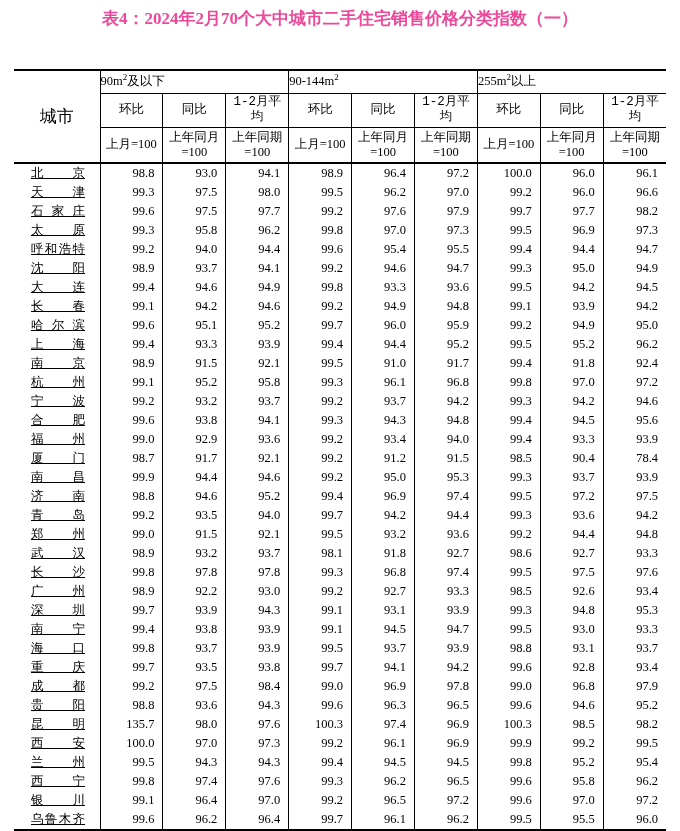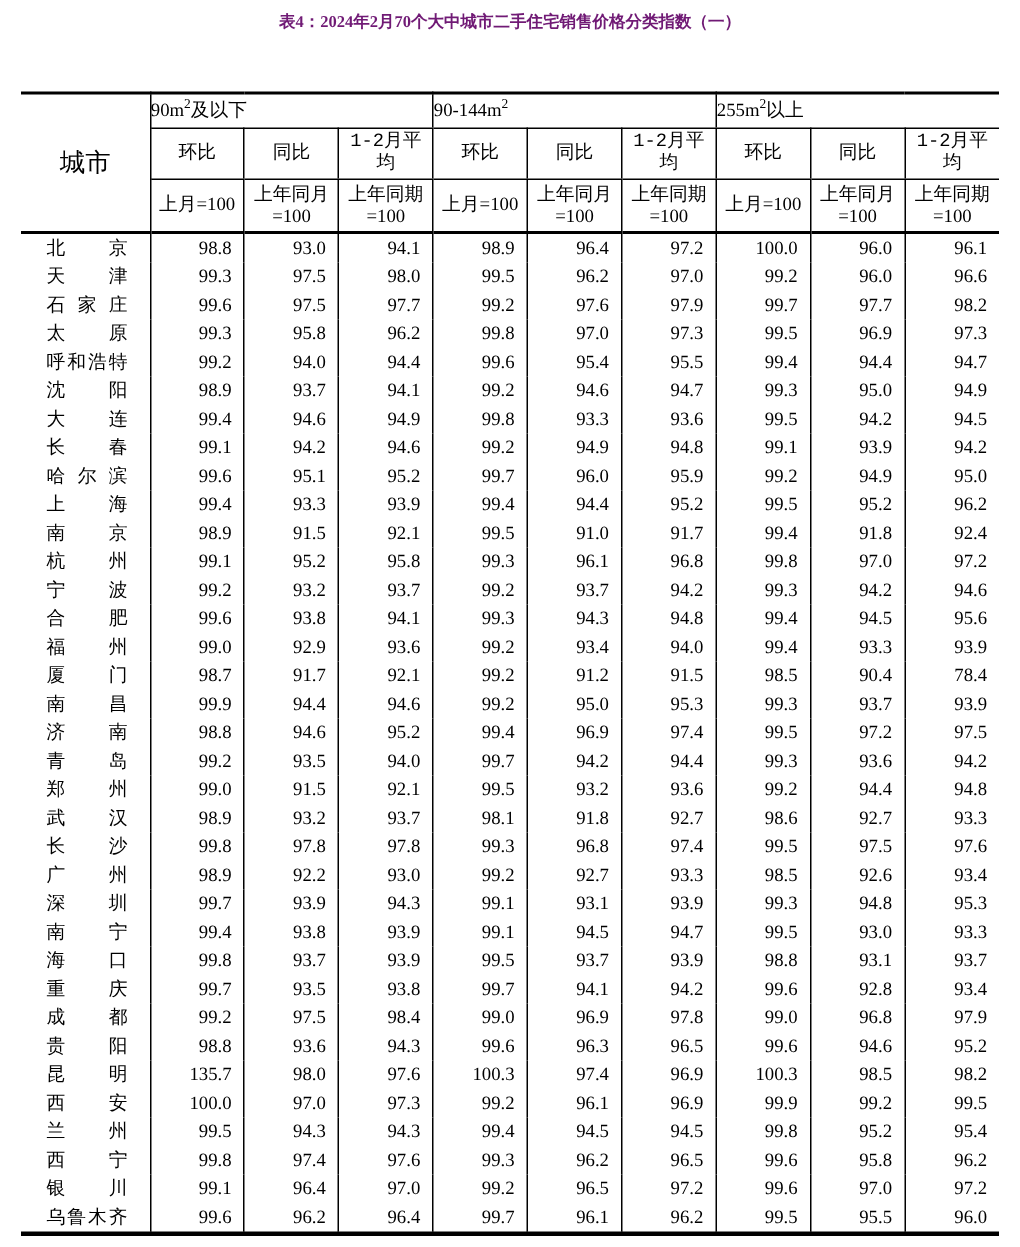--- a/index.html
+++ b/index.html
@@ -3,21 +3,21 @@
 <meta charset="utf-8">
 <style>
   html, body { margin:0; padding:0; }
   body {
     width:680px; height:831px; background:#ffffff; color:#000;
     font-family:"Liberation Serif","DejaVu Serif",serif;
     overflow:hidden;
   }
   .title {
     margin:7px 0 0 0; text-align:center;
-    font-size:11px; font-weight:bold; color:#701a75;
+    font-size:17px; font-weight:bold; color:#ec4899;
   }
   table.idx {
     border-collapse:collapse; table-layout:fixed;
     width:652px; margin:39px 0 0 14px;
     border-top:2px solid #000; border-bottom:3px solid #000;
     font-size:12.5px;
   }
   col.c-city { width:86px; }
   col.c-val  { width:62.9px; }
   th, td { padding:0; font-weight:normal; vertical-align:middle; }
@@ -41,21 +41,21 @@
     text-align:center; white-space:pre-line; line-height:15px;
   }
 
   
   tbody tr { height:19px; }
   tbody td { line-height:19px; }
   tbody td.val { border-left:1px solid #000; text-align:right; padding-right:8px; }
   tbody td.city { text-align:left; padding-left:17px; }
   tbody .city-inner {
     display:inline-block; width:54px;
-    text-align:justify; text-align-last:justify;
+    text-align:justify; text-align-last:justify;text-decoration:underline;
   }
 </style>
 </head>
 <body>
 
 <div class="title">表4：2024年2月70个大中城市二手住宅销售价格分类指数（一）</div>
 
 <table class="idx">
   <colgroup>
     <col class="c-city">

